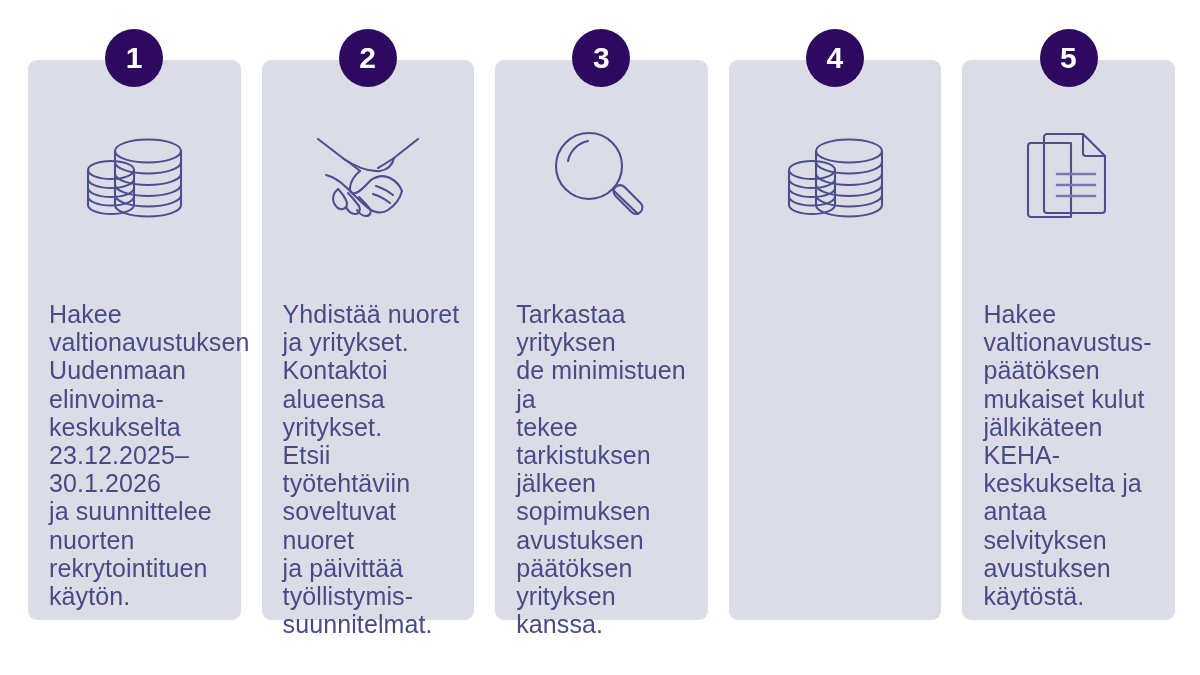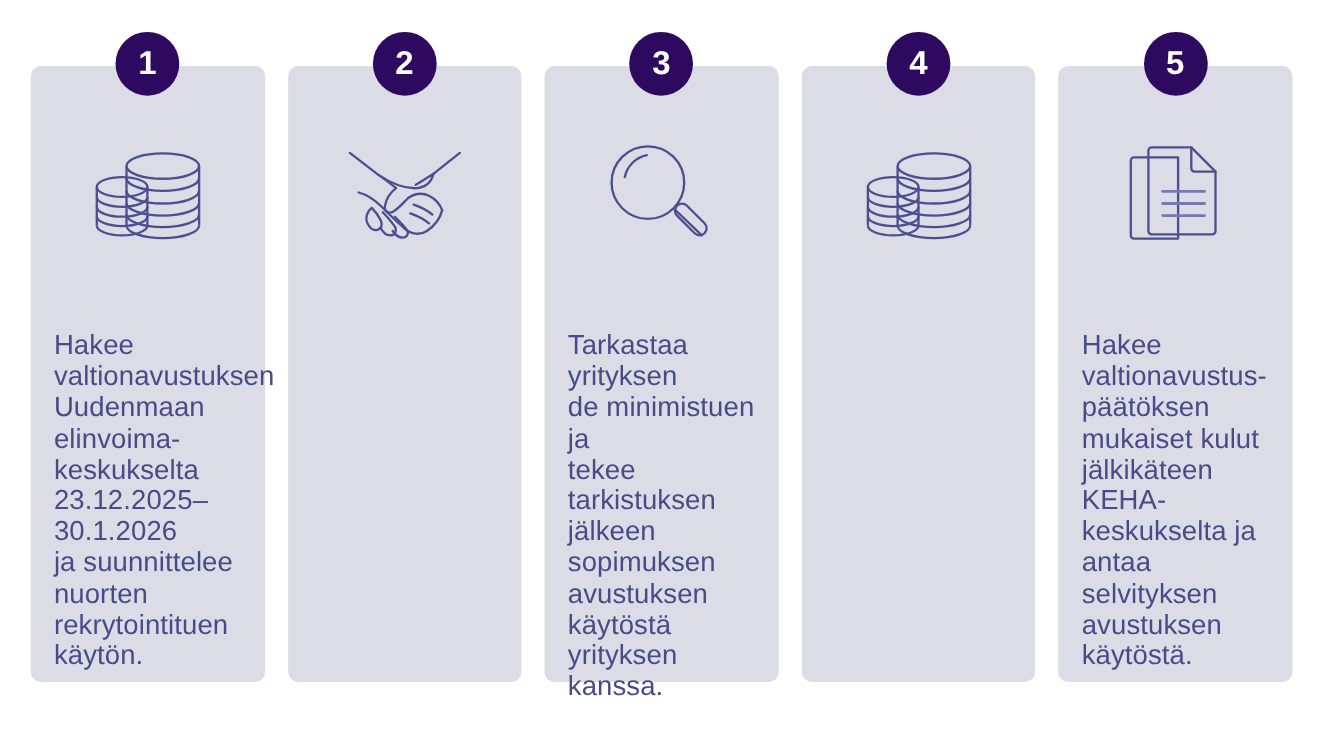--- a/index.html
+++ b/index.html
@@ -150,40 +150,49 @@
           <path d="M12 44 C20 46 27 51 33 57 C40 64 47 71 54 77 C60 82 68 83 74 79 C80 75 86 68 88 60"></path>
 
           <path d="M24 58 C27 61 30 65 32 69 C34 73 33 77 29 78 C25 79 22 76 20 72 C18 68 19 62 24 58"></path>
           <path d="M34 62 C38 66 42 71 45 75 C47 79 45 83 41 83 C37 83 34 80 32 76"></path>
           <path d="M45 66 C49 70 53 74 56 78 C58 81 56 85 52 85 C48 85 45 82 43 79"></path>
 
           <path d="M62 55 C68 57 74 60 79 64"></path>
           <path d="M59 63 C65 65 71 68 76 72"></path>
         </svg>
       </div>
+      <div class="step-text">Yhdistää nuoret
+ja yritykset.
+Kontaktoi
+alueensa yritykset.
+Etsii työtehtäviin
+soveltuvat nuoret
+ja päivittää
+työllistymis-
+suunnitelmat.</div>
     </div>
 
     <div class="step-card">
       <div class="step-badge">3</div>
       <div class="step-icon">
         <svg width="98" height="96" viewBox="0 0 98 96" fill="none" stroke="#4c4f8f" stroke-width="2.1" stroke-linecap="round">
           <circle cx="37" cy="37" r="33"></circle>
           <path d="M16 32 C18 22 26 14 36 12"></path>
           <path d="M61 61 L86 85" stroke-width="2.1"></path>
           <path d="M63.5 58 C66 55.5 70 55.5 72.5 58 L88.5 74 C91 76.5 91 80.5 88.5 83 C86 85.5 82 85.5 79.5 83 L63.5 67 C61 64.5 61 60.5 63.5 58 Z"></path>
         </svg>
       </div>
       <div class="step-text">Tarkastaa
 yrityksen
 de minimistuen ja
 tekee tarkistuksen
 jälkeen
 sopimuksen
 avustuksen
-käytöstä yrityksen
+päätöksen yrityksen
 kanssa.</div>
     </div>
 
     <div class="step-card">
       <div class="step-badge">4</div>
       <div class="step-icon">
         <svg width="104" height="90" viewBox="0 0 104 90" fill="none" stroke="#4c4f8f" stroke-width="2.1">
           <ellipse cx="66" cy="19" rx="33" ry="11.5"></ellipse>
           <path d="M33 19 V73"></path>
           <path d="M99 19 V73"></path>

